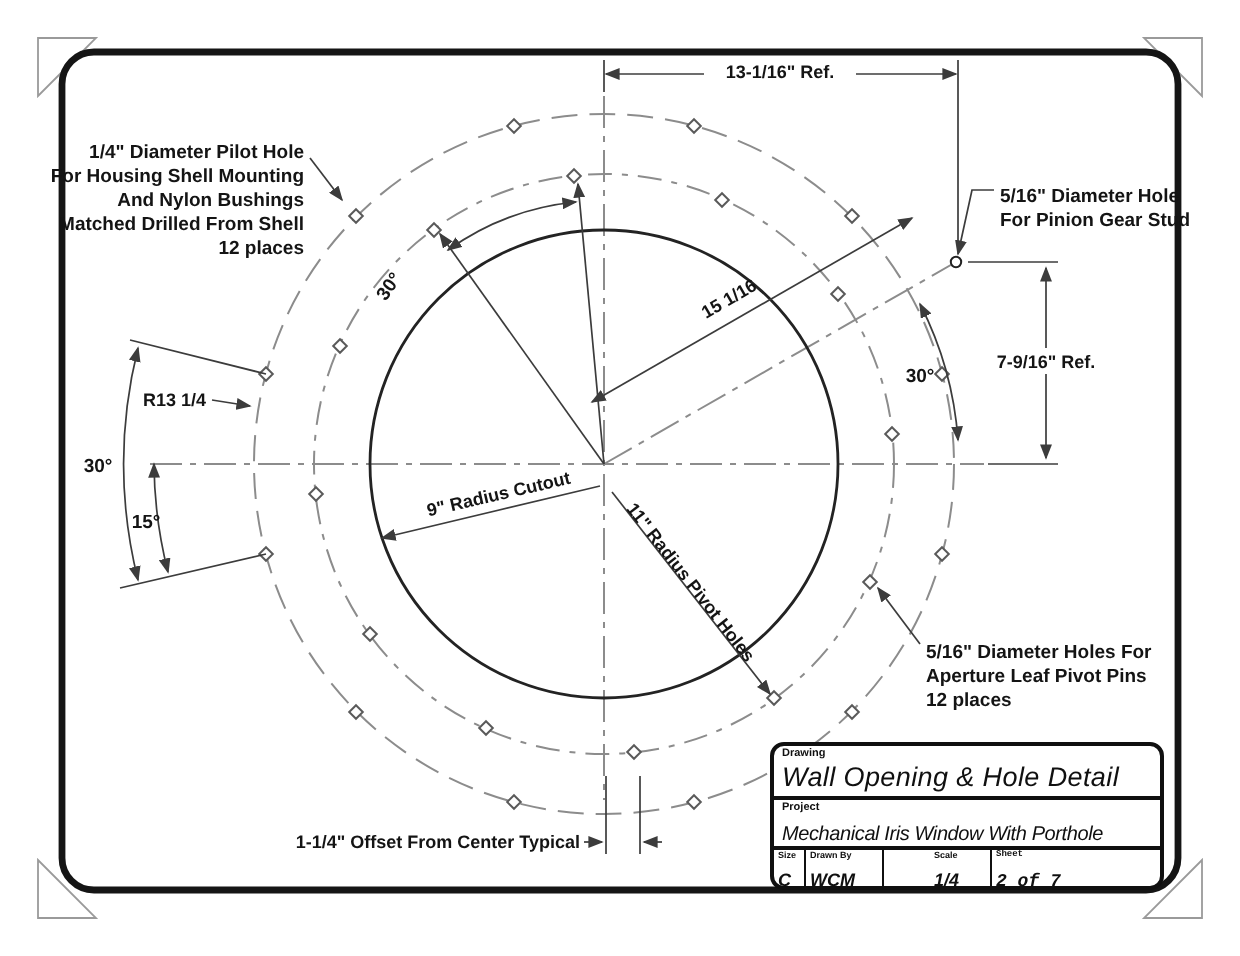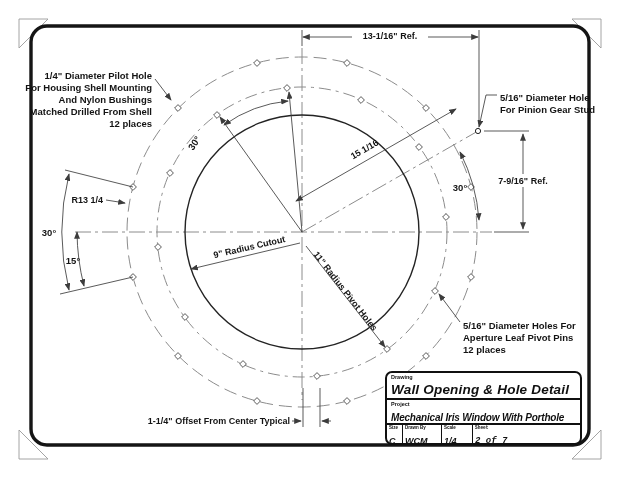--- a/index.html
+++ b/index.html
@@ -9,23 +9,23 @@
   .note{font:bold 9.5px "Liberation Sans",sans-serif;}
   .dim{font:bold 9px "Liberation Sans",sans-serif;}
   .ang{font:bold 9.5px "Liberation Sans",sans-serif;}
   
   #tblock{position:absolute;left:385px;top:371px;width:197px;height:74px;
           box-sizing:border-box;border:2.6px solid #101010;border-radius:7px;
           background:#fff;display:flex;flex-direction:column;overflow:hidden;}
   .tb-row{box-sizing:border-box;padding:1px 4px 0 4px;border-bottom:2px solid #101010;}
   .tb-row.last{border-bottom:none;display:flex;flex:1;padding:0;}
   .tb-tiny{font-size:5.5px;font-weight:bold;line-height:6px;color:#101010;display:block;}
-  .tb-title{font-size:13.5px;font-weight:bold;font-style:italic;line-height:15px;
+  .tb-title{font-size:13.5px;font-weight:normal;font-style:italic;line-height:15px;
             white-space:nowrap;letter-spacing:.2px;color:#101010;text-align:right;}
-  .tb-proj{font-size:10px;font-weight:bold;font-style:italic;line-height:13px;
+  .tb-proj{font-size:10px;font-weight:normal;font-style:italic;line-height:13px;
            white-space:nowrap;letter-spacing:-.2px;color:#101010;}
   .tb-cell{box-sizing:border-box;border-right:1.5px solid #101010;padding:0 2px;overflow:hidden;}
   .tb-cell.last{border-right:none;}
   .tb-cell .tb-tiny{font-size:4.5px;line-height:5px;}
   .tb-val{font-size:9px;font-weight:bold;font-style:italic;line-height:10px;
           white-space:nowrap;color:#101010;}
 </style>
 </head>
 <body>
 
@@ -191,21 +191,21 @@
   </div>
   <div class="tb-row last">
     <div class="tb-cell" style="width:16px;">
       <span class="tb-tiny">Size</span>
       <span class="tb-val">C</span>
     </div>
     <div class="tb-cell" style="width:39px;">
       <span class="tb-tiny">Drawn By</span>
       <span class="tb-val">WCM</span>
     </div>
-    <div class="tb-cell" style="width:31px;">
+    <div class="tb-cell" style="width:31px;margin-left:23px;">
       <span class="tb-tiny">Scale</span>
       <span class="tb-val">1/4</span>
     </div>
     <div class="tb-cell last" style="flex:1;font-family:Liberation Mono, monospace;">
       <span class="tb-tiny">Sheet</span>
       <span class="tb-val">2 of 7</span>
     </div>
   </div>
 </div>
 </div>

